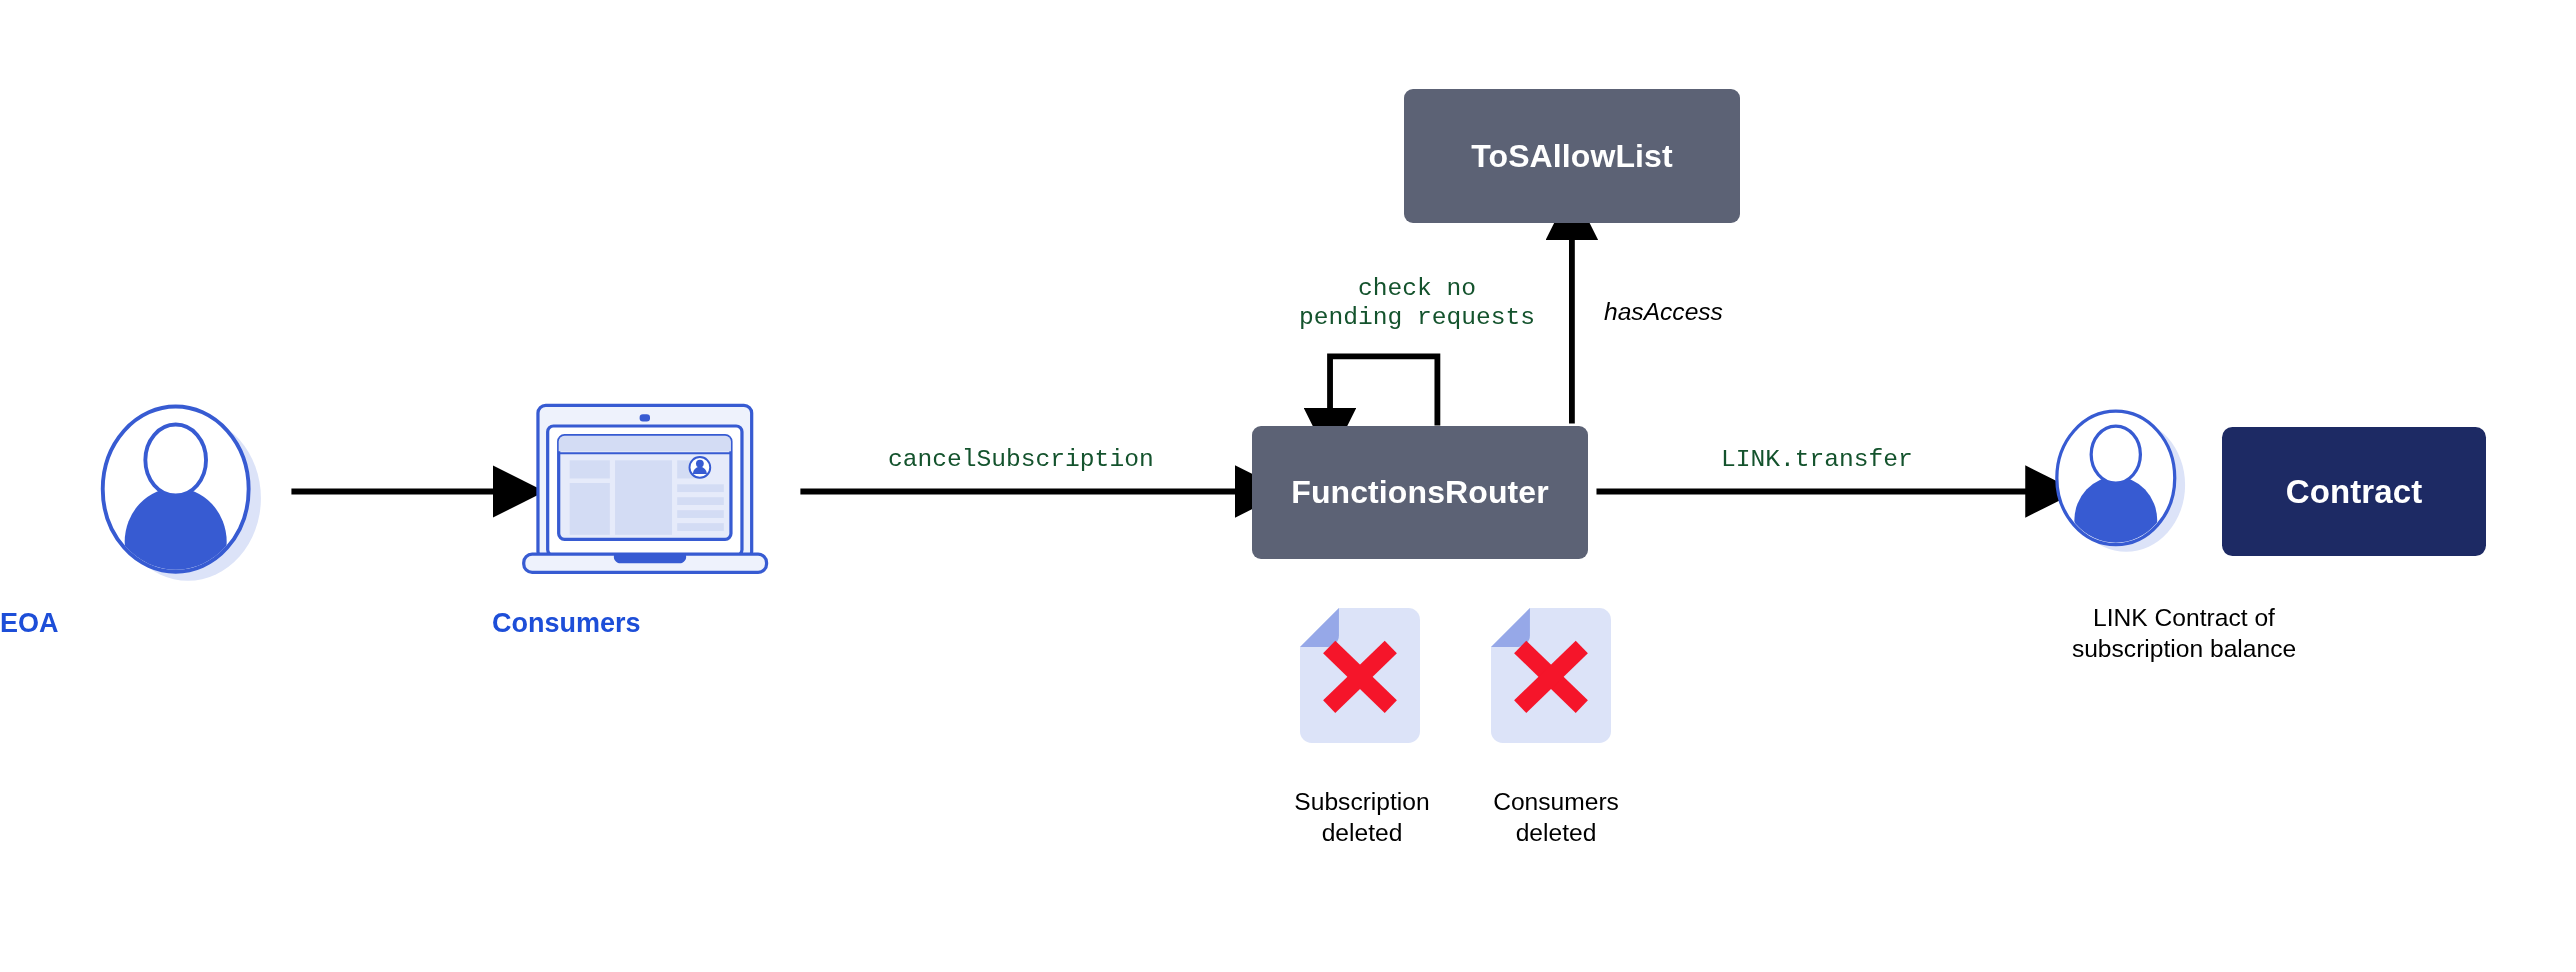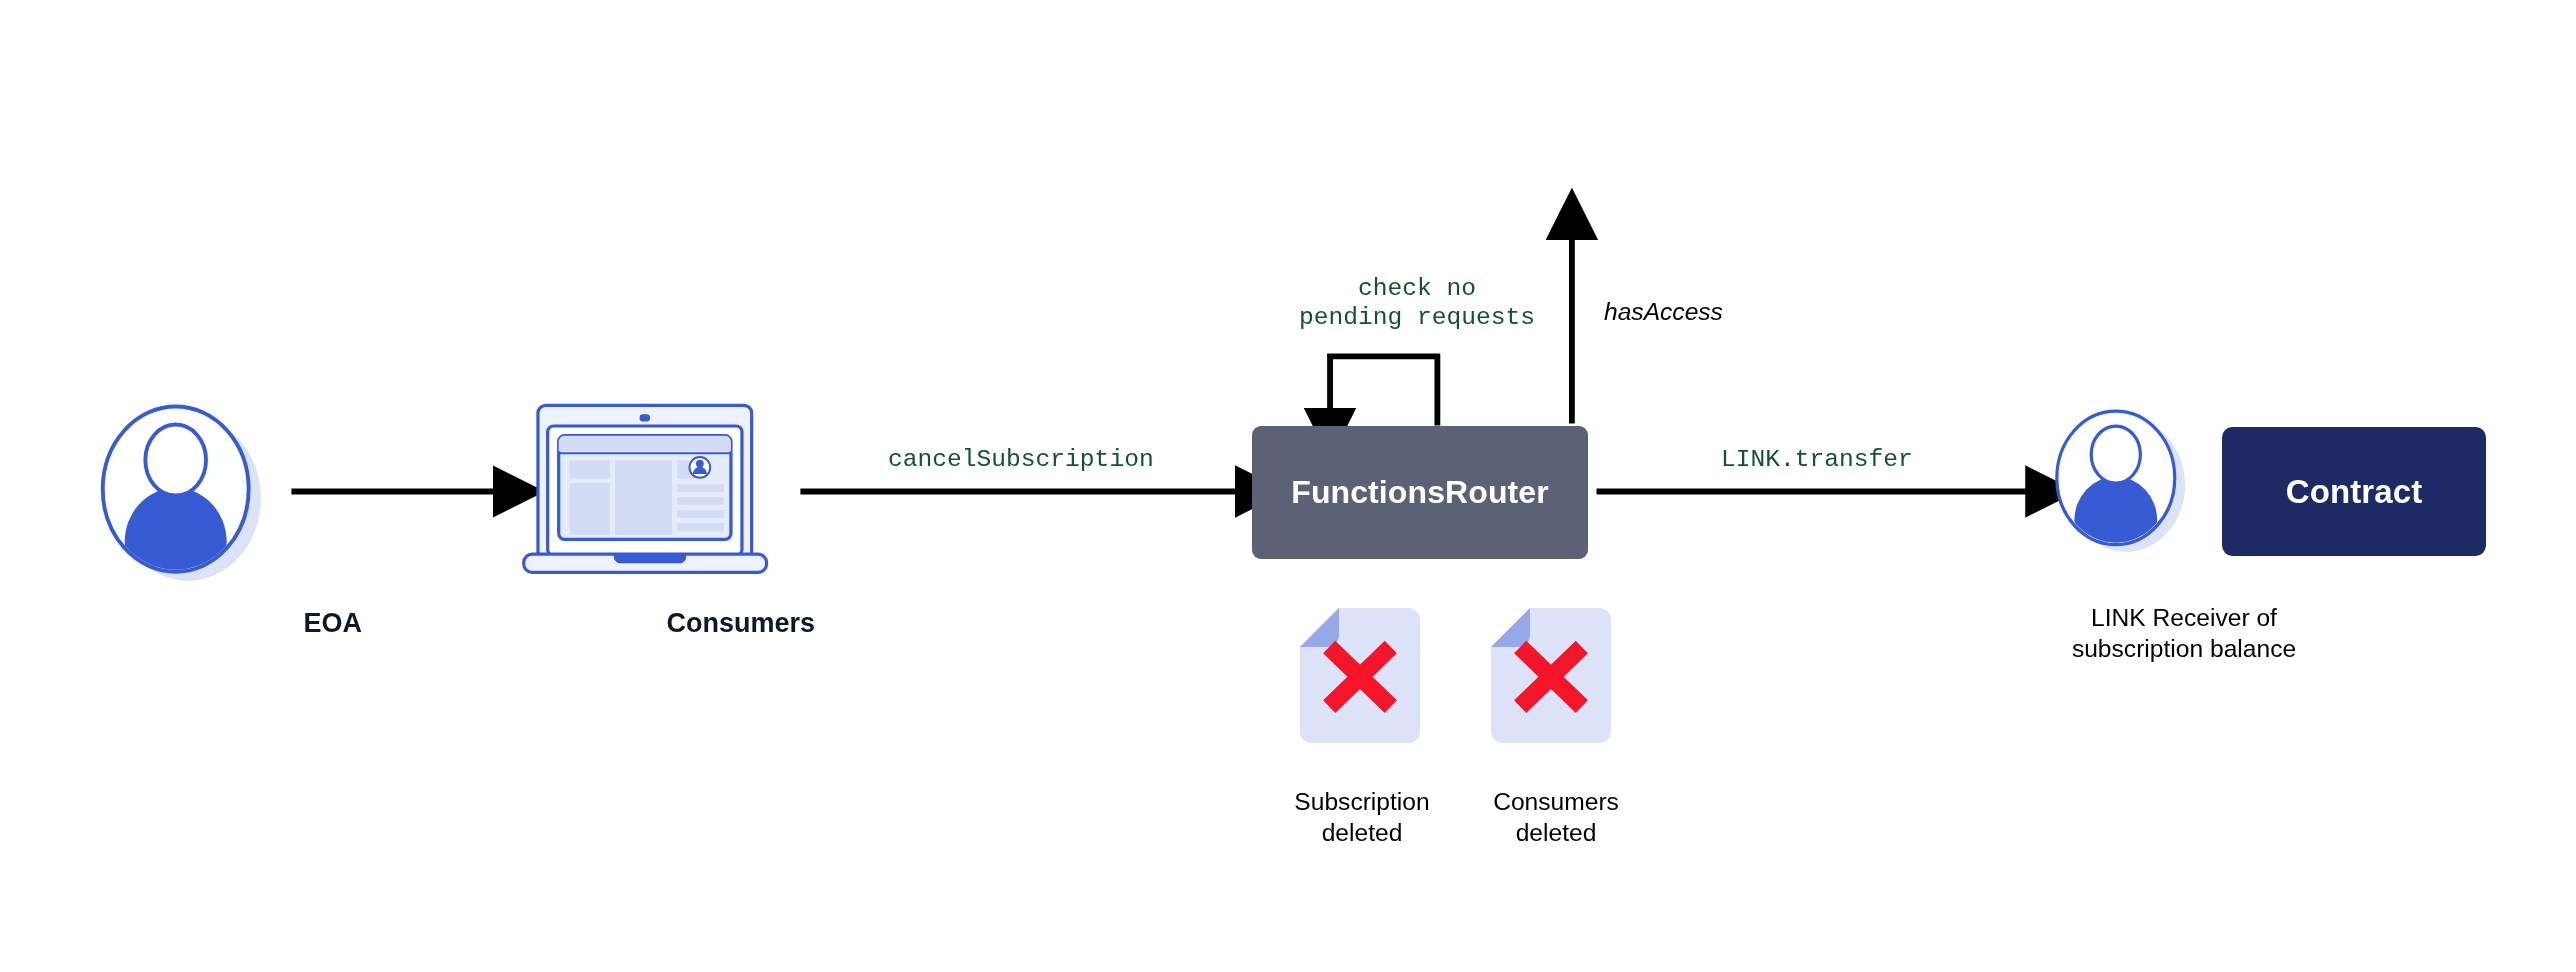--- a/index.html
+++ b/index.html
@@ -53,25 +53,25 @@
     left: 2222px; top: 427px;
     width: 264px; height: 129px;
     background: #1D2A64;
     border-radius: 10.4px;
   }
   #contract-box .node-box-label { font-size: 33px; }
 
   
   .caption-bold {
     position: absolute;
-    color: #0f172a;
+    color: #1d4ed8;
     font-family: "Liberation Sans", sans-serif;
     font-weight: bold;
     font-size: 27px;
-    text-align: right;
+    text-align: left;
     white-space: nowrap;
   }
   .caption-plain {
     position: absolute;
     color: #000000;
     font-family: "Liberation Sans", sans-serif;
     font-size: 24.6px;
     line-height: 31px;
     text-align: center;
   }
@@ -213,20 +213,23 @@
   <div class="caption-bold" id="frontend-caption">Consumers</div>
 
   <div class="edge-label-mono" id="label-cancel-subscription">cancelSubscription</div>
 
   <div class="edge-label-mono" id="label-check-no-pending"><span>check no</span><br><span>pending requests</span></div>
 
   <div class="edge-label-sans" id="label-has-access">hasAccess</div>
 
   <div class="edge-label-mono" id="label-link-transfer">LINK.transfer</div>
 
+  <div class="node-box" id="tos-allowlist-box">
+    <span class="node-box-label">ToSAllowList</span>
+  </div>
 
   <div class="node-box" id="functions-router-box">
     <span class="node-box-label">FunctionsRouter</span>
   </div>
 
   <div class="node-box" id="contract-box">
     <span class="node-box-label">Contract</span>
   </div>
 
   <div class="icon-wrap" id="subscription-doc-icon">
@@ -259,16 +262,16 @@
       <ellipse cx="106" cy="111" rx="91" ry="103" fill="#ffffff" stroke="#375BD2" stroke-width="5"></ellipse>
       <clipPath id="recv-clip">
         <ellipse cx="106" cy="111" rx="88" ry="100"></ellipse>
       </clipPath>
       <g clip-path="url(#recv-clip)">
         <ellipse cx="106" cy="177" rx="64" ry="68" fill="#375BD2"></ellipse>
       </g>
       <ellipse cx="106" cy="75" rx="38" ry="44" fill="#ffffff" stroke="#375BD2" stroke-width="5"></ellipse>
     </svg>
   </div>
-  <div class="caption-plain" id="link-receiver-caption"><span>LINK Receiver of</span><br><span>subscription balance</span></div>
+  <div class="caption-plain" id="link-receiver-caption"><span>LINK Contract of</span><br><span>subscription balance</span></div>
 
 </div>
 
 
 </body></html>

